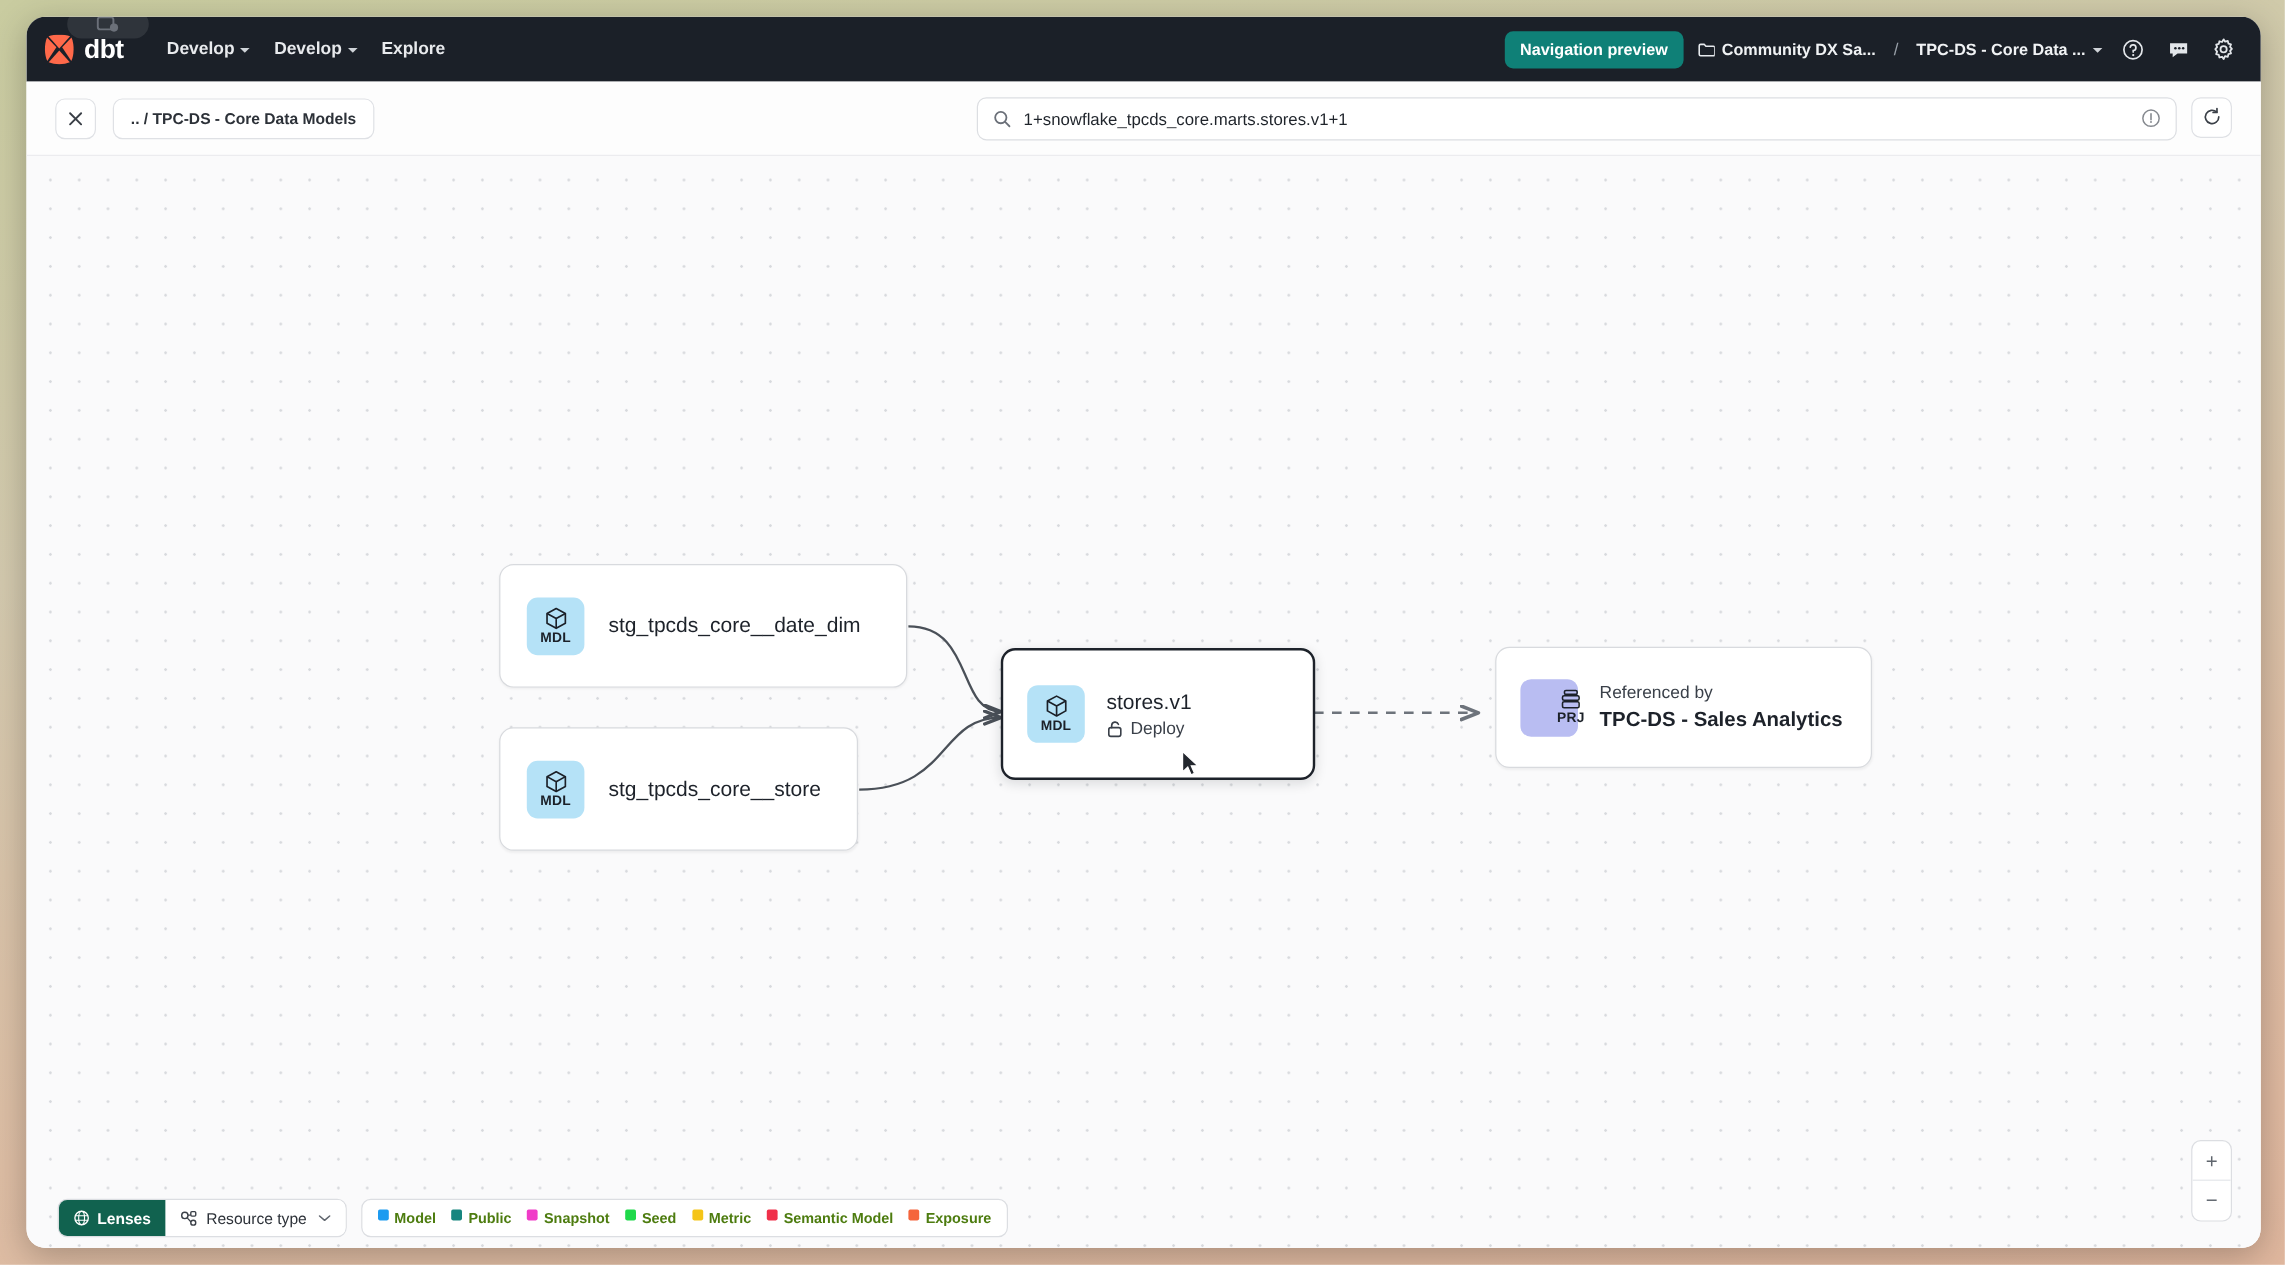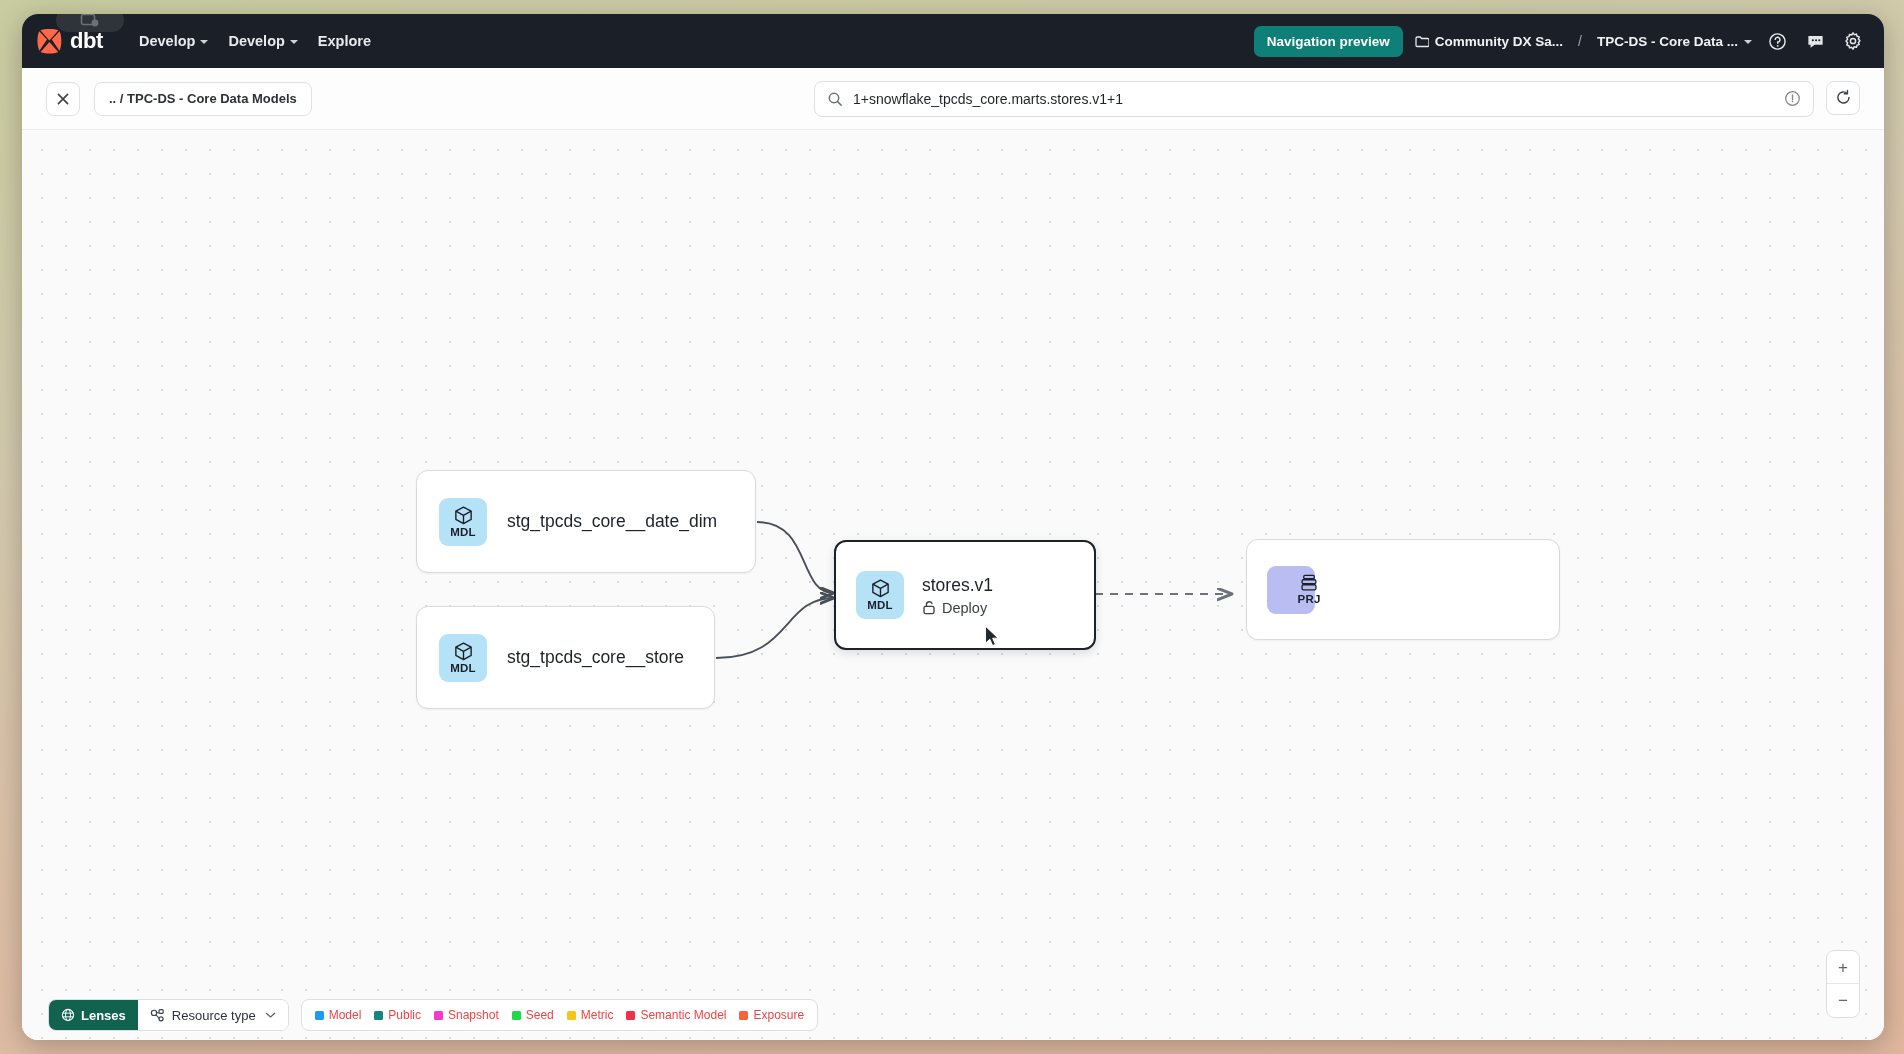--- a/index.html
+++ b/index.html
@@ -167,21 +167,21 @@
     display: flex; align-items: center; gap: 6px; padding: 0 12px; cursor: pointer;
   }
   #resource-type-btn {
     background: #fff; color: #2c3138; font-size: 13px; font-weight: 400;
     display: flex; align-items: center; gap: 7px; padding: 0 12px; cursor: pointer;
   }
   #legend {
     height: 32px; border: 1px solid #dcdee2; border-radius: 8px; background: #fff;
     display: flex; align-items: center; gap: 13px; padding: 0 13px;
   }
-  .legend-item { display: flex; align-items: center; gap: 5px; font-size: 12px; color: #ef4444; font-weight: 400; }
+  .legend-item { display: flex; gap: 5px; font-size: 12px; color: #4d7c0f; font-weight: 700; }
   .swatch { width: 9px; height: 9px; border-radius: 1.5px; flex: 0 0 auto; }
 
   #zoom-controls {
     position: absolute; right: 24px; bottom: 22px; z-index: 5;
     width: 34px;
     border: 1px solid #dcdee2; border-radius: 8px; background: #fff; overflow: hidden;
   }
   .zoom-btn {
     height: 33px; display: flex; align-items: center; justify-content: center;
     cursor: pointer; color: #60666e; font-size: 17px; line-height: 1;
@@ -369,20 +369,24 @@
     </div>
 
     <div class="node" style="left:1224px; top:409px; width:314px; height:101px; padding:0 20px; gap:18px;">
       <div class="badge prj">
         <svg width="20" height="20" viewBox="0 0 22 22">
           <rect x="5.2" y="2.6" width="11.6" height="3.6" rx="1.3" fill="none" stroke="#1b2028" stroke-width="1.45"></rect>
           <rect x="3.4" y="7.4" width="15.2" height="4.2" rx="1.4" fill="none" stroke="#1b2028" stroke-width="1.45"></rect>
           <rect x="3.4" y="12.9" width="15.2" height="5.6" rx="1.4" fill="none" stroke="#1b2028" stroke-width="1.45"></rect>
         </svg>
         <span class="badge-label">PRJ</span>
+      </div>
+      <div class="node-stack">
+        <span class="node-eyebrow">Referenced by</span>
+        <span class="node-title bold" style="margin-top:4px;">TPC-DS - Sales Analytics</span>
       </div>
     </div>
 
     <span id="cursor">
       <svg width="17" height="23" viewBox="0 0 17 23">
         <path d="M1.5 1.2 L1.5 18.2 L5.8 14.2 L8.6 20.6 L11.4 19.4 L8.7 13.2 L14.2 13.2 Z" fill="#23272e" stroke="#ffffff" stroke-width="1"></path>
       </svg>
     </span>
 
     <div id="bottombar">

